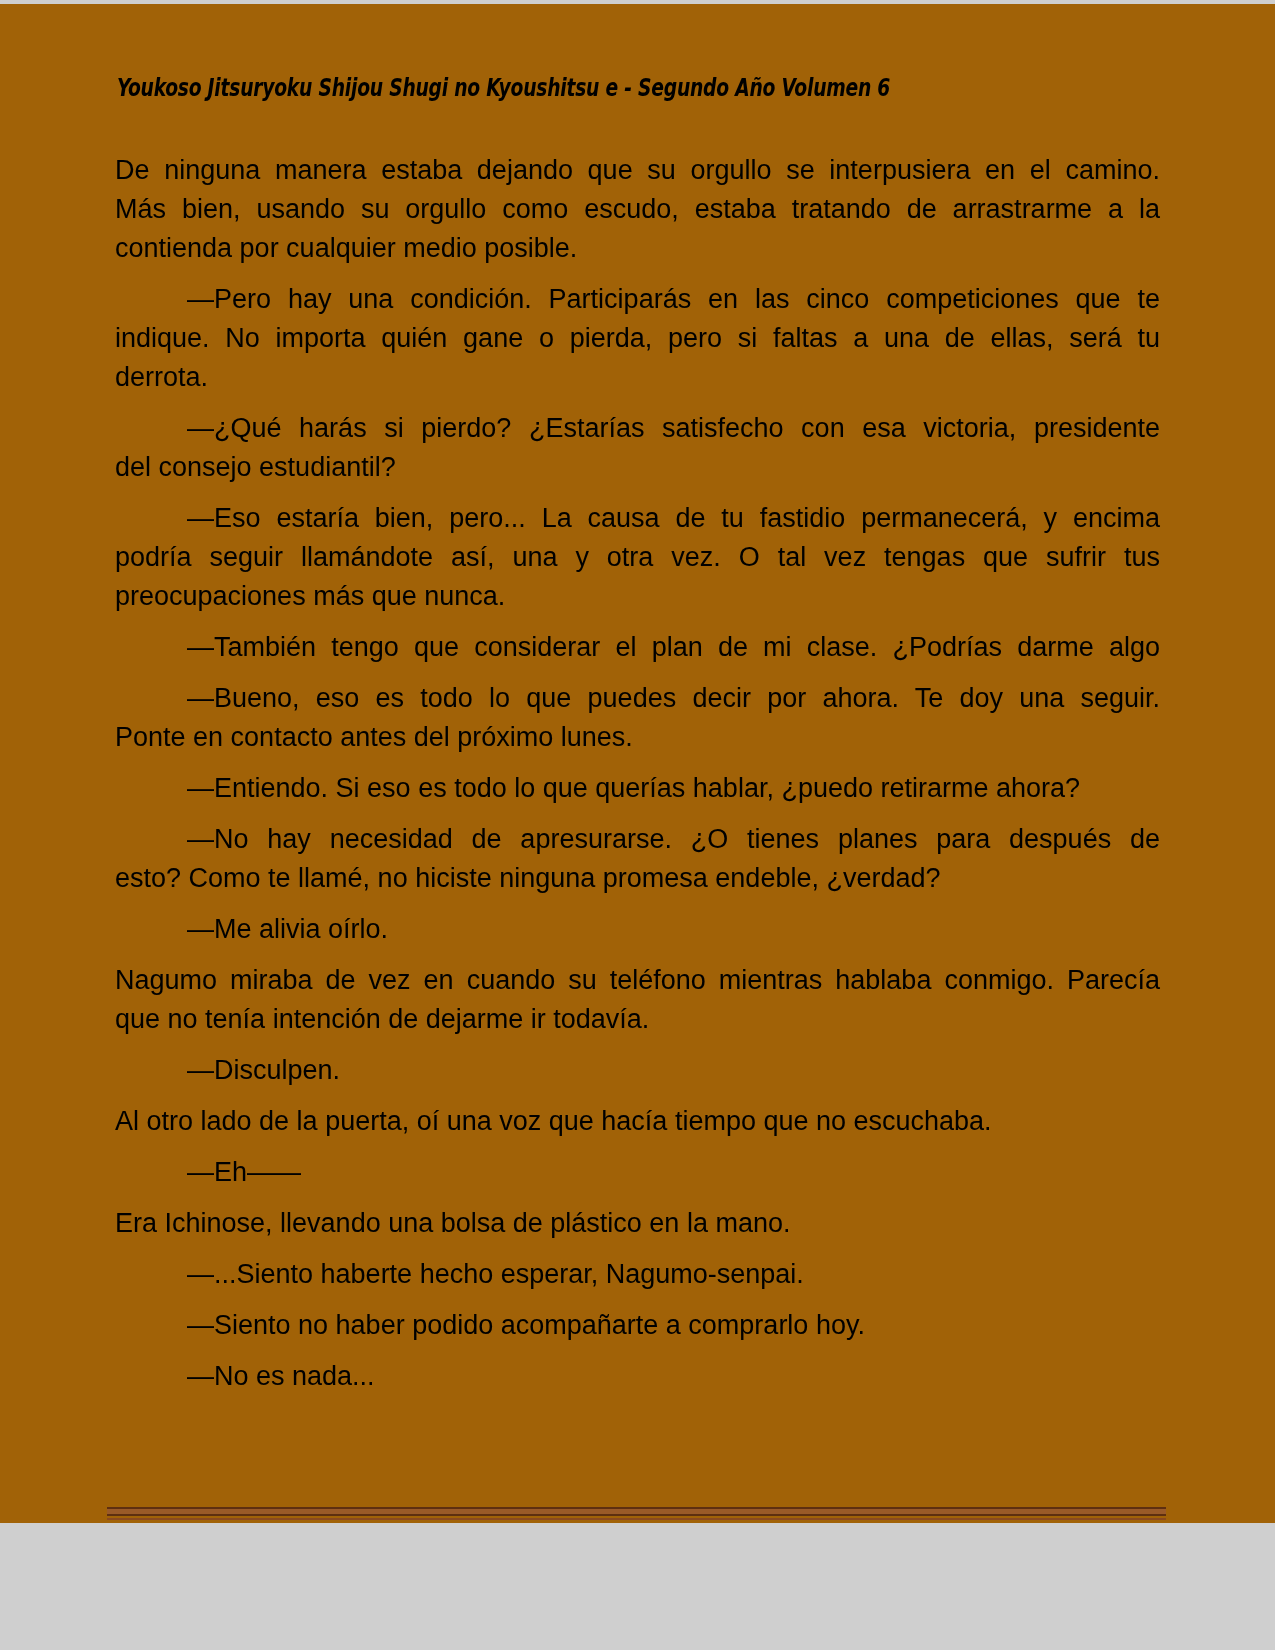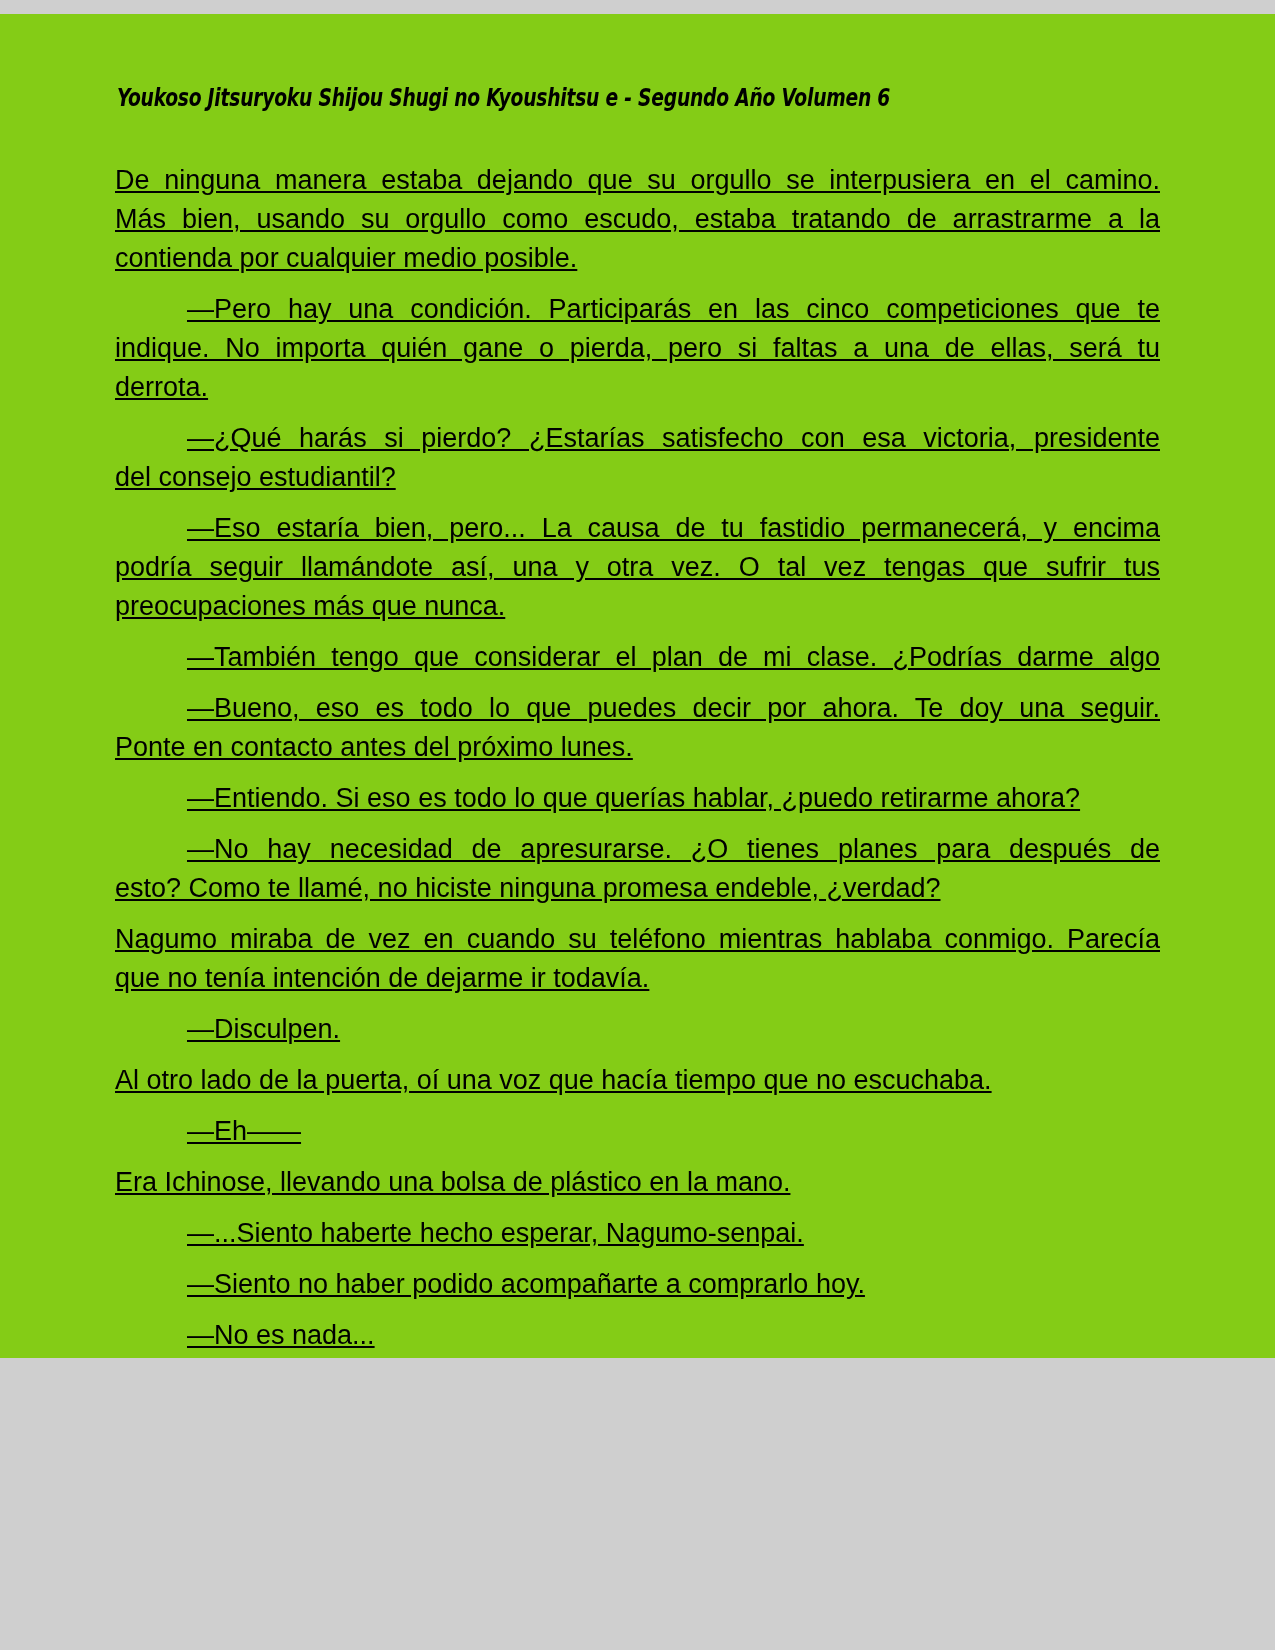--- a/index.html
+++ b/index.html
@@ -1,21 +1,21 @@
 <!DOCTYPE html>
 <html><head>
 <meta charset="utf-8">
 <style>
   html, body { margin: 0; padding: 0; background: #cfcfcf; }
   .page {
     position: relative;
     width: 1275px;
-    height: 1344px;
-    margin: 14px auto;
-    background: #84cc16;
+    height: 1519px;
+    margin: 4px auto;
+    background: #a16207;
     overflow: hidden;
     color: #000;
   }
   .header-title {
     position: absolute;
     left: 117px;
     top: 70px;
     font-family: "DejaVu Sans", sans-serif;
     font-style: italic;
     font-weight: 700;
@@ -31,21 +31,20 @@
     top: 147px;
     width: 1045px;
   }
   .para { margin: 0 0 12px 0; }
   .para:last-child { margin-bottom: 0; }
   .line {
     font-family: "Liberation Sans", sans-serif;
     font-size: 27px;
     line-height: 39px;
     text-align: left;
-    text-decoration: underline;
   }
   .line.fill {
     text-align: justify;
     text-align-last: justify;
   }
   .line.indent { padding-left: 72px; }
   .footer-sep {
     position: absolute;
     left: 107px;
     top: 1503px;
@@ -118,20 +117,23 @@
         <div class="line">Ponte en contacto antes del próximo lunes.</div>
       </div>
       <div class="para">
         <div class="line indent">—Entiendo. Si eso es todo lo que querías hablar, ¿puedo retirarme ahora?</div>
       </div>
       <div class="para">
         <div class="line fill indent">—No hay necesidad de apresurarse. ¿O tienes planes para después de</div>
         <div class="line">esto? Como te llamé, no hiciste ninguna promesa endeble, ¿verdad?</div>
       </div>
       <div class="para">
+        <div class="line indent">—Me alivia oírlo.</div>
+      </div>
+      <div class="para">
         <div class="line fill">Nagumo miraba de vez en cuando su teléfono mientras hablaba conmigo. Parecía</div>
         <div class="line">que no tenía intención de dejarme ir todavía.</div>
       </div>
       <div class="para">
         <div class="line indent">—Disculpen.</div>
       </div>
       <div class="para">
         <div class="line">Al otro lado de la puerta, oí una voz que hacía tiempo que no escuchaba.</div>
       </div>
       <div class="para">

